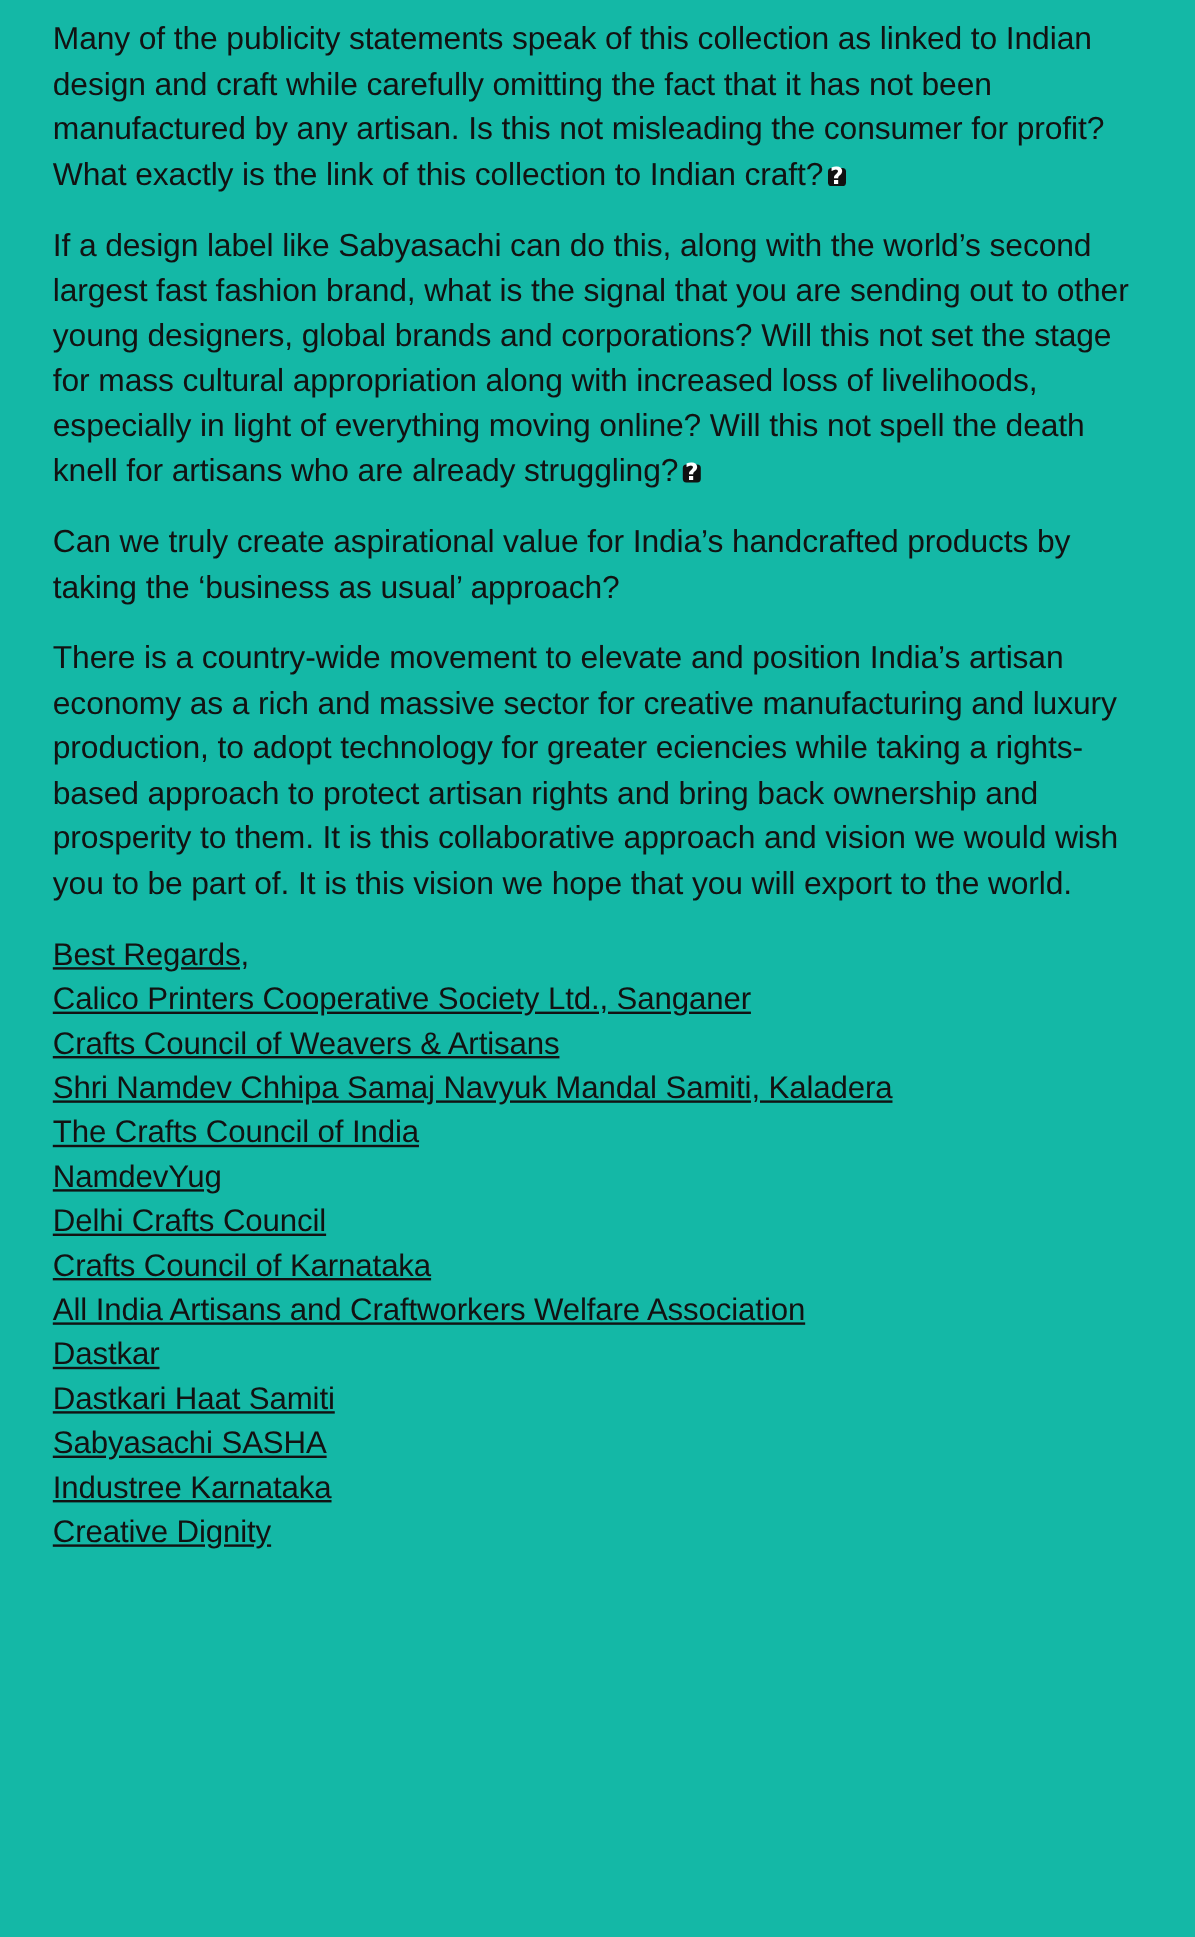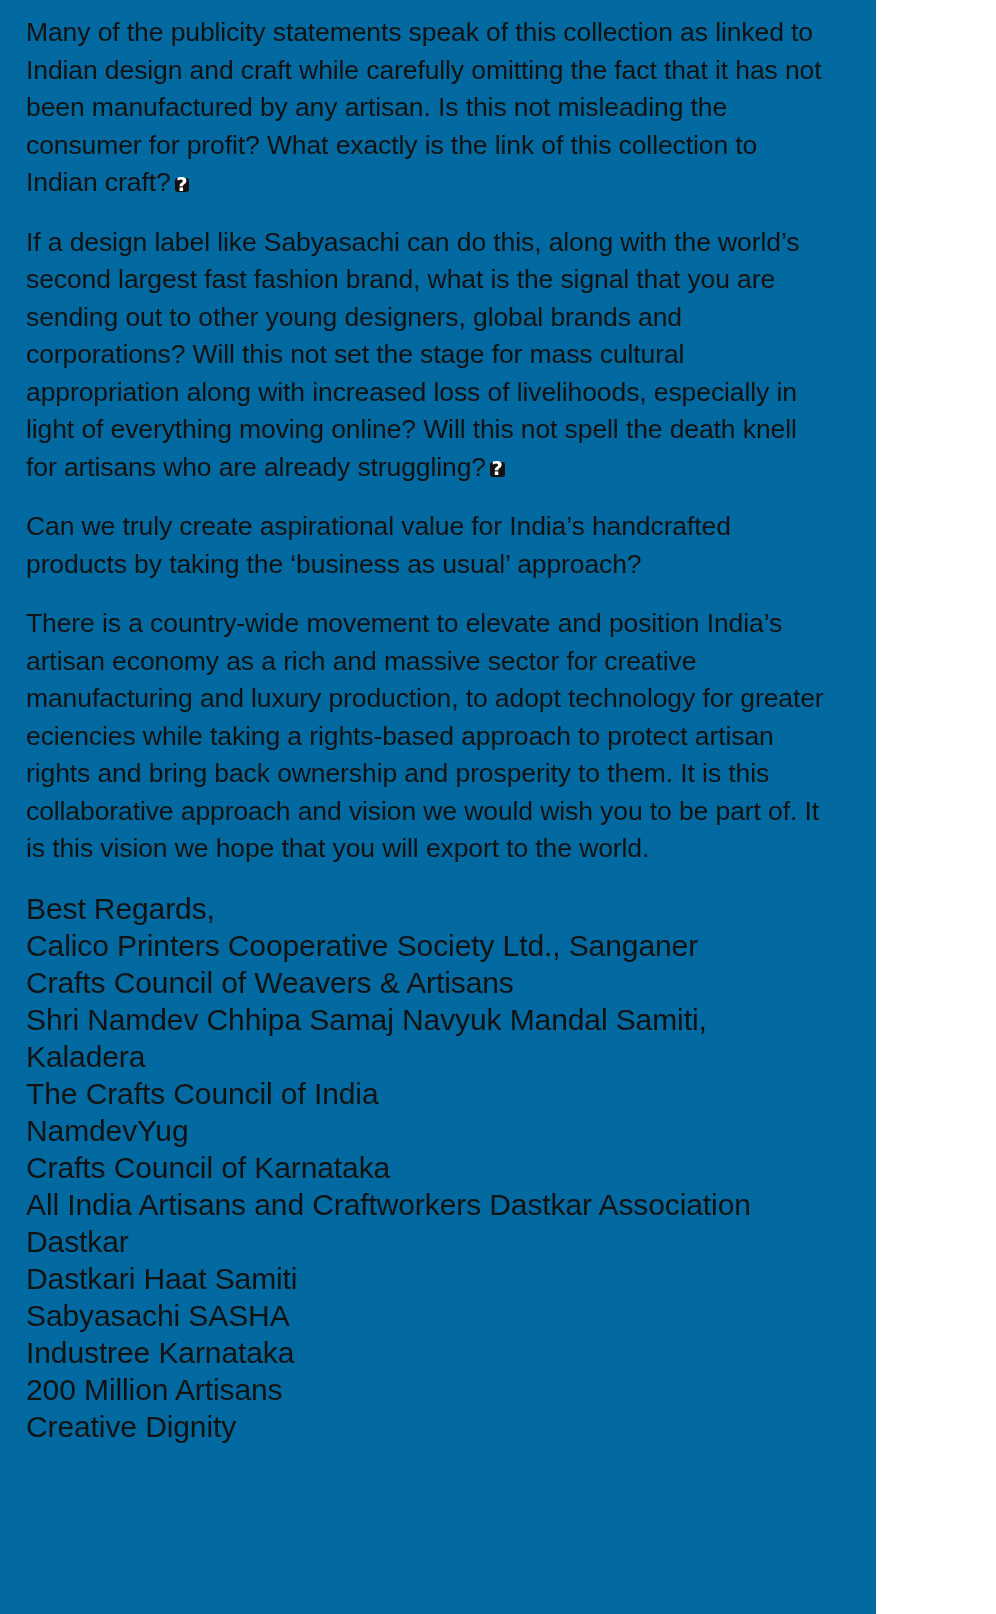--- a/index.html
+++ b/index.html
@@ -7,39 +7,40 @@
     padding: 0;
     background: #ffffff;
   }
   body {
     width: 996px;
     font-family: "Liberation Sans", sans-serif;
     color: #111111;
     -webkit-font-smoothing: antialiased;
   }
   .page {
-    width: 876px;
+    width: 996px;
     min-height: 1614px;
     box-sizing: border-box;
-    padding: 14px 50px 0 26px;
-    background: #0369a1;
+    padding: 14px 50px 0 44px;
+    background: #14b8a6;
   }
   p.para {
     margin: 0 0 22px 0;
     font-size: 26.5px;
     line-height: 37.5px;
     letter-spacing: -0.1px;
     color: #121212;
   }
   .sign-block {
     margin: 0;
-    font-size: 30px;
+    font-size: 26px;
     line-height: 37px;
     letter-spacing: -0.1px;
     color: #121212;
+    text-decoration: underline;
   }
   .sign-line {
     display: block;
     white-space: pre-wrap;
   }
   .qmark {
     display: inline-block;
     width: 0.74em;
     height: 0.74em;
     line-height: 0.74em;
@@ -69,23 +70,23 @@
 
   <p class="para"><span>There is a country-wide movement to elevate and position India’s artisan economy as a rich and massive sector for creative manufacturing and luxury production, to adopt technology for greater eciencies while taking a rights-based approach to protect artisan rights and bring back ownership and prosperity to them. It is this collaborative approach and vision we would wish you to be part of. It is this vision we hope that you will export to the world.</span></p>
 
   <div class="sign-block">
     <span class="sign-line">Best Regards,</span>
     <span class="sign-line">Calico Printers Cooperative Society Ltd., Sanganer</span>
     <span class="sign-line">Crafts Council of Weavers &amp; Artisans</span>
     <span class="sign-line">Shri Namdev Chhipa Samaj Navyuk Mandal Samiti, Kaladera</span>
     <span class="sign-line">The Crafts Council of India</span>
     <span class="sign-line">NamdevYug</span>
+    <span class="sign-line">Delhi Crafts Council</span>
     <span class="sign-line">Crafts Council of Karnataka</span>
-    <span class="sign-line">All India Artisans and Craftworkers Dastkar Association</span>
+    <span class="sign-line">All India Artisans and Craftworkers Welfare Association</span>
     <span class="sign-line">Dastkar</span>
     <span class="sign-line">Dastkari Haat Samiti</span>
     <span class="sign-line">Sabyasachi SASHA</span>
     <span class="sign-line">Industree Karnataka</span>
-    <span class="sign-line">200 Million Artisans</span>
     <span class="sign-line">Creative Dignity</span>
   </div>
 
 </div>
 
 </body></html>

